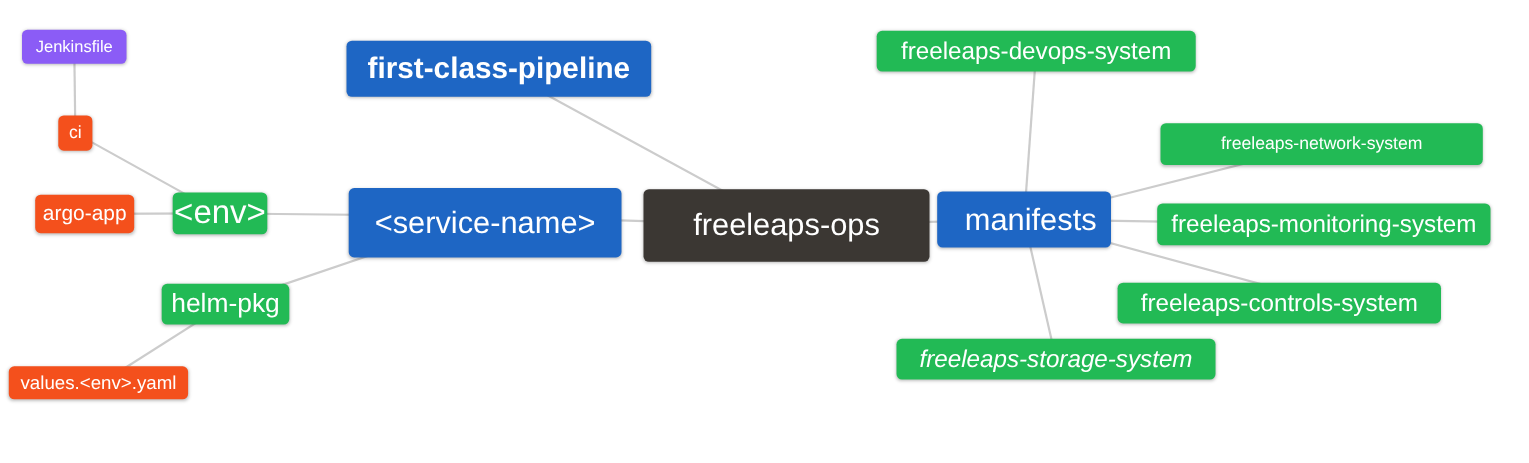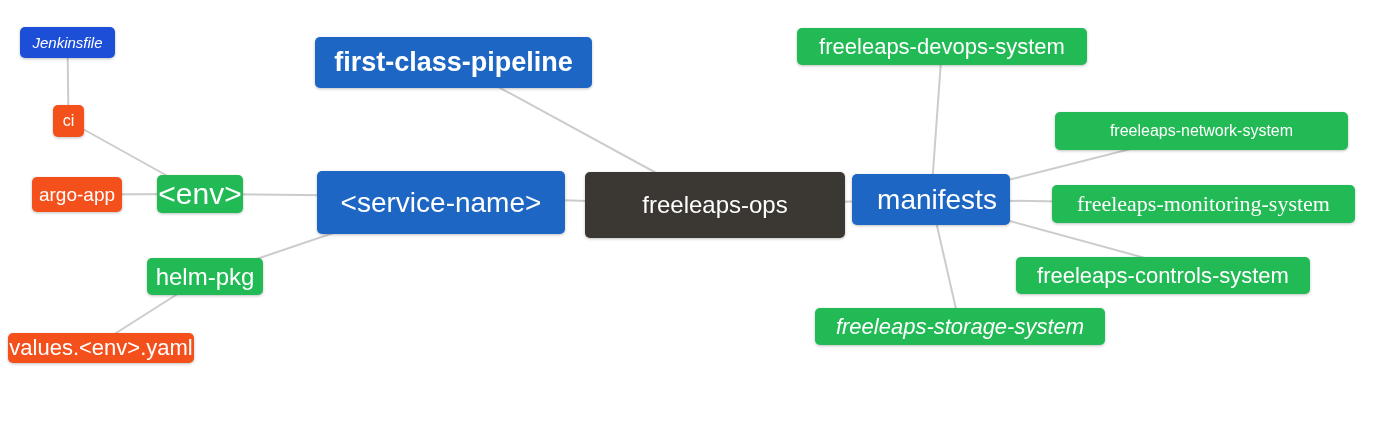--- a/index.html
+++ b/index.html
@@ -60,29 +60,29 @@
       <line x1="453.5" y1="62.5" x2="715" y2="205" stroke="#cccccc" stroke-width="2"></line>
       <line x1="441" y1="196.5" x2="715" y2="205" stroke="#cccccc" stroke-width="2"></line>
       <line x1="715" y1="205" x2="931" y2="199.5" stroke="#cccccc" stroke-width="2"></line>
       <line x1="931" y1="199.5" x2="942" y2="46.5" stroke="#cccccc" stroke-width="2"></line>
       <line x1="931" y1="199.5" x2="1201.5" y2="131" stroke="#cccccc" stroke-width="2"></line>
       <line x1="931" y1="199.5" x2="1212.5" y2="204" stroke="#cccccc" stroke-width="2"></line>
       <line x1="931" y1="199.5" x2="1209" y2="275.5" stroke="#cccccc" stroke-width="2"></line>
       <line x1="931" y1="199.5" x2="960" y2="326.5" stroke="#cccccc" stroke-width="2"></line>
     </svg>
   <div class="node-layer" id="node-layer">
-      <div class="node" style="left: 20px; top: 27px; width: 95px; height: 31px; background: #1d4ed8; font-size: 15px; color: rgb(255, 255, 255); font-style: italic;">Jenkinsfile</div>
+      <div class="node" style="left: 20px; top: 27px; width: 95px; height: 31px; background: #8b5cf6; font-size: 15px; color: rgb(255, 255, 255);">Jenkinsfile</div>
       <div class="node" style="left: 53px; top: 105px; width: 31px; height: 32px; background: rgb(244, 80, 28); font-size: 16px; color: rgb(255, 255, 255);">ci</div>
       <div class="node" style="left: 32px; top: 177px; width: 90px; height: 35px; background: rgb(244, 80, 28); font-size: 19px; color: rgb(255, 255, 255);">argo-app</div>
       <div class="node" style="left: 157px; top: 175px; width: 86px; height: 38px; background: rgb(34, 186, 85); font-size: 30px; color: rgb(255, 255, 255);">&lt;env&gt;</div>
       <div class="node" style="left: 147px; top: 258px; width: 116px; height: 37px; background: rgb(34, 186, 85); font-size: 24px; color: rgb(255, 255, 255);">helm-pkg</div>
-      <div class="node" style="left: 8px; top: 333px; width: 186px; height: 30px; background: rgb(244, 80, 28); font-size: 22px; color: rgb(255, 255, 255);">values.&lt;env&gt;.yaml</div>
+      <div class="node" style="left: 8px; top: 333px; width: 163px; height: 30px; background: rgb(244, 80, 28); font-size: 17px; color: rgb(255, 255, 255);">values.&lt;env&gt;.yaml</div>
       <div class="node" style="left: 315px; top: 37px; width: 277px; height: 51px; background: rgb(30, 102, 196); font-size: 27px; color: rgb(255, 255, 255); font-weight: bold;">first-class-pipeline</div>
       <div class="node" style="left: 317px; top: 171px; width: 248px; height: 63px; background: rgb(30, 102, 196); font-size: 28px; color: rgb(255, 255, 255);">&lt;service-name&gt;</div>
-      <div class="node" style="left: 585px; top: 172px; width: 260px; height: 66px; background: rgb(59, 55, 51); font-size: 24px; color: rgb(255, 255, 255);">freeleaps-ops</div>
+      <div class="node" style="left: 585px; top: 172px; width: 260px; height: 66px; background: rgb(59, 55, 51); font-size: 28px; color: rgb(255, 255, 255);">freeleaps-ops</div>
       <div class="node" style="left: 852px; top: 174px; width: 158px; height: 51px; background: rgb(30, 102, 196); font-size: 28px; color: rgb(255, 255, 255); padding-left: 12px;">manifests</div>
       <div class="node" style="left: 797px; top: 28px; width: 290px; height: 37px; background: rgb(34, 186, 85); font-size: 22px; color: rgb(255, 255, 255);">freeleaps-devops-system</div>
       <div class="node" style="left: 1055px; top: 112px; width: 293px; height: 38px; background: rgb(34, 186, 85); font-size: 16px; color: rgb(255, 255, 255);">freeleaps-network-system</div>
-      <div class="node" style="left: 1052px; top: 185px; width: 303px; height: 38px; background: rgb(34, 186, 85); font-size: 22px; color: rgb(255, 255, 255); font-family: Liberation Serif, serif;">freeleaps-monitoring-system</div>
+      <div class="node" style="left: 1052px; top: 185px; width: 303px; height: 38px; background: rgb(34, 186, 85); font-size: 22px; color: rgb(255, 255, 255);">freeleaps-monitoring-system</div>
       <div class="node" style="left: 1016px; top: 257px; width: 294px; height: 37px; background: rgb(34, 186, 85); font-size: 22px; color: rgb(255, 255, 255);">freeleaps-controls-system</div>
       <div class="node" style="left: 815px; top: 308px; width: 290px; height: 37px; background: rgb(34, 186, 85); font-size: 22px; color: rgb(255, 255, 255); font-style: italic;">freeleaps-storage-system</div>
     </div>
 </div>
 
 </body></html>

